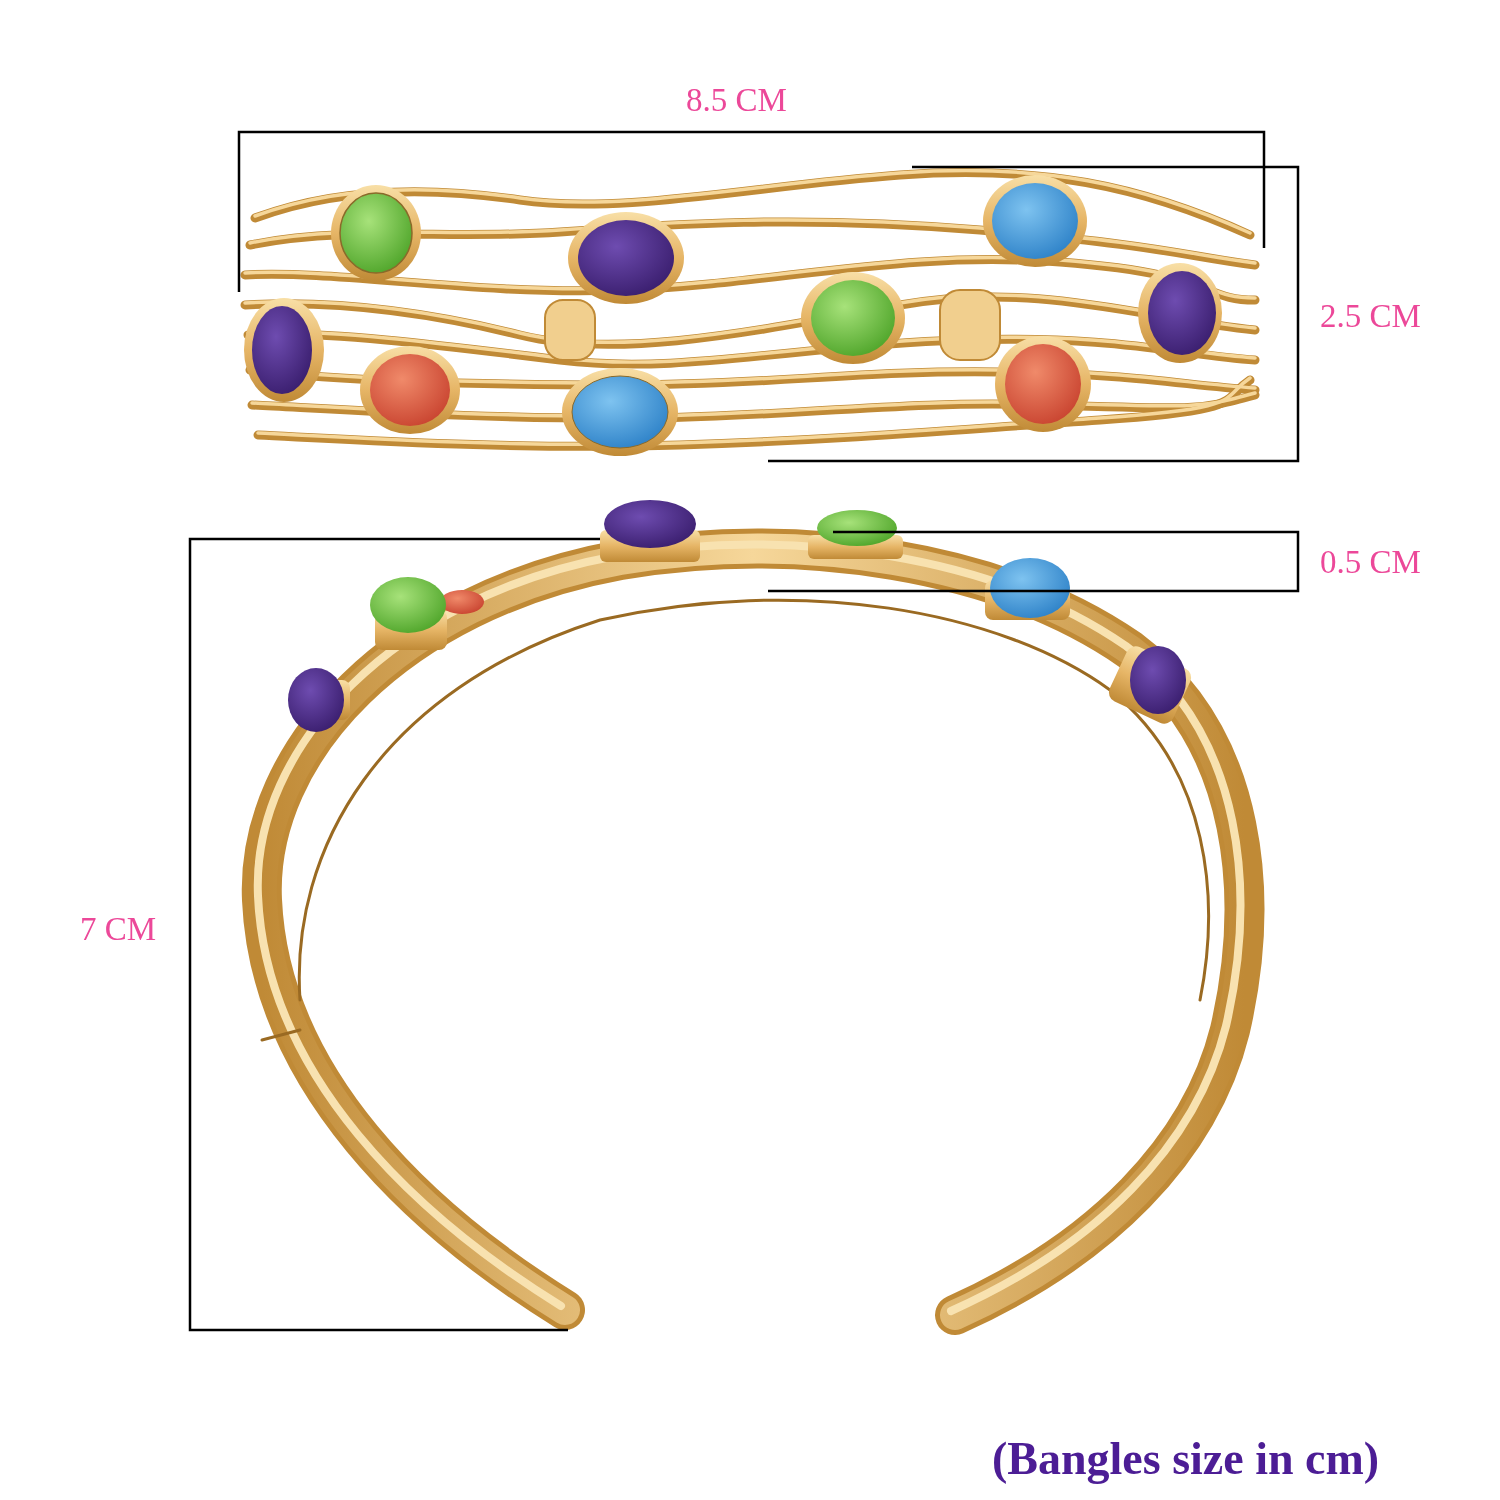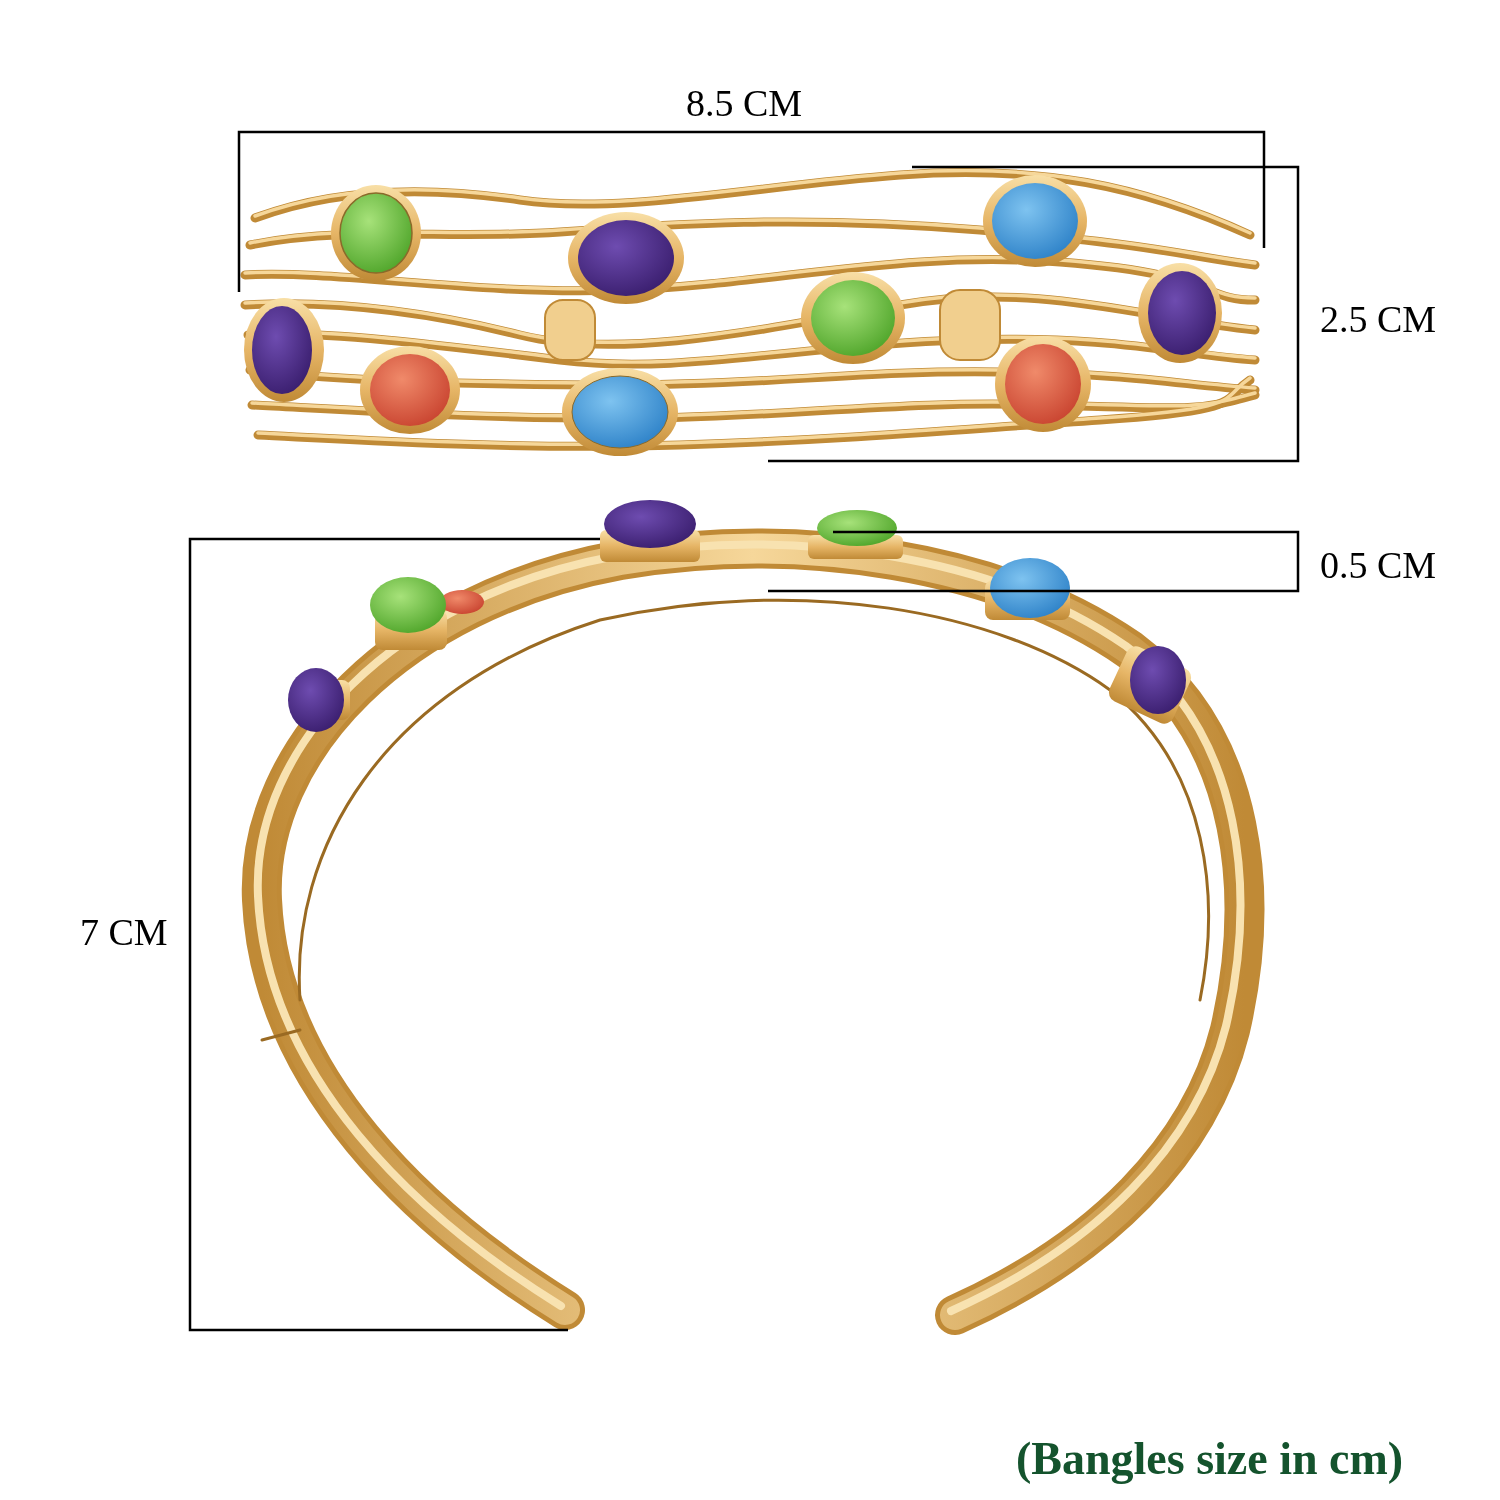--- a/index.html
+++ b/index.html
@@ -1,18 +1,18 @@
 <!DOCTYPE html>
 <html><head>
 <meta charset="utf-8">
 <style>
   html, body { margin:0; padding:0; background:#ffffff; }
   body { width:1500px; height:1500px; position:relative; overflow:hidden; font-family:"Liberation Serif","DejaVu Serif",serif; }
-  .label { position:absolute; color:#000000; font-size:38px; line-height:1; white-space:nowrap; }
-  .caption { position:absolute; color:#14532d; font-size:46px; font-weight:bold; line-height:1; white-space:nowrap;margin-left:24px; }
+  .label { position:absolute; color:#ec4899; font-size:33px; line-height:1; white-space:nowrap; }
+  .caption { position:absolute; color:#4c1d95; font-size:46px; font-weight:bold; line-height:1; white-space:nowrap; }
   svg.art { position:absolute; left:0; top:0; }
 </style>
 </head>
 <body>
 
 <svg class="art" width="1500" height="1500" viewBox="0 0 1500 1500">
   <defs>
     <linearGradient id="gold" x1="0" y1="0" x2="0" y2="1">
       <stop offset="0" stop-color="#F8DFA6"></stop>
       <stop offset="0.5" stop-color="#E6B566"></stop>

